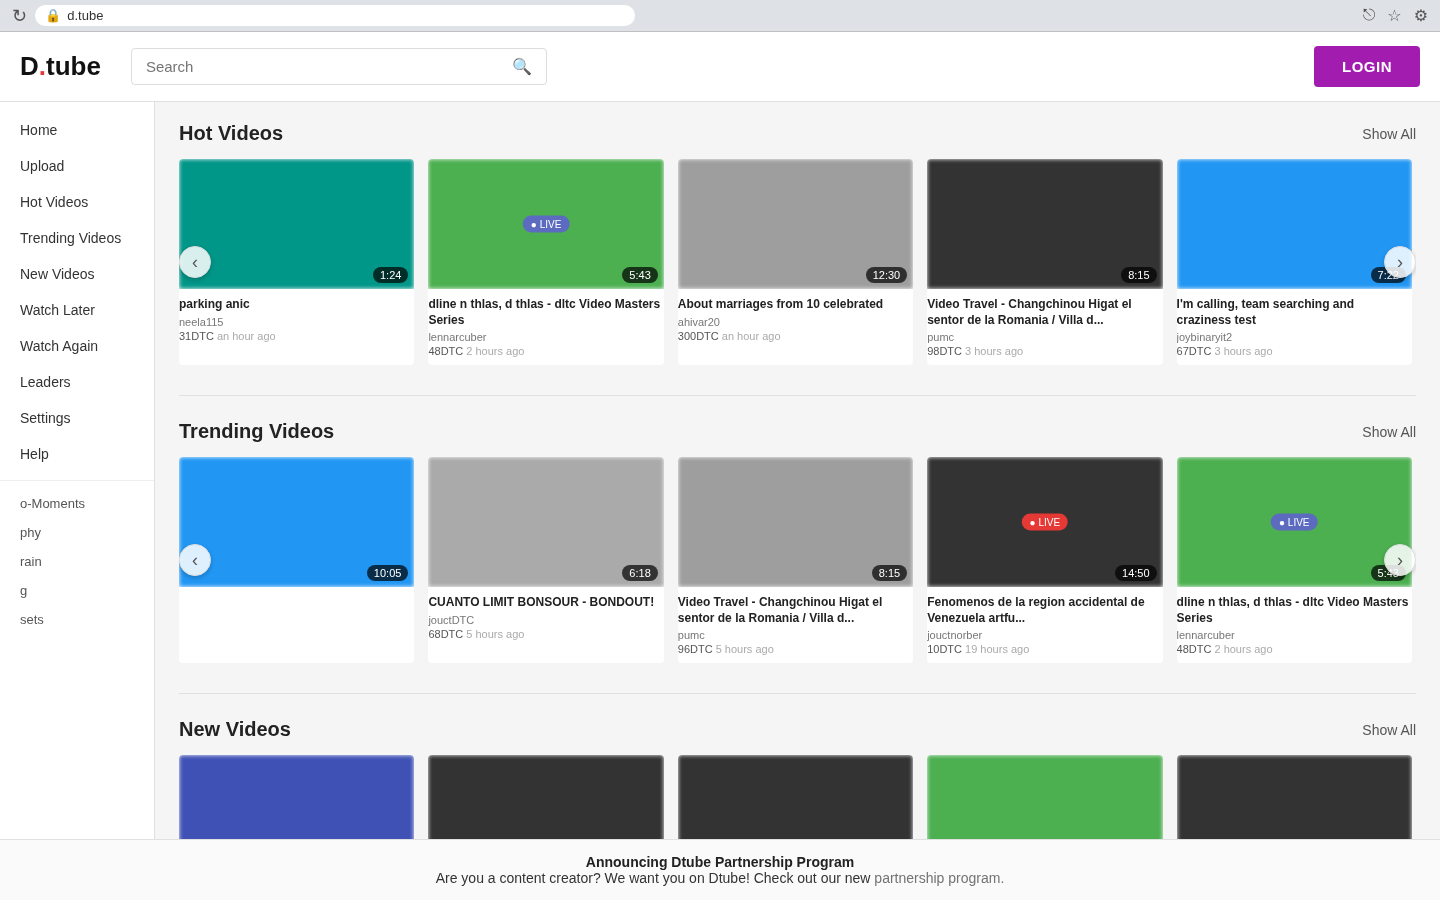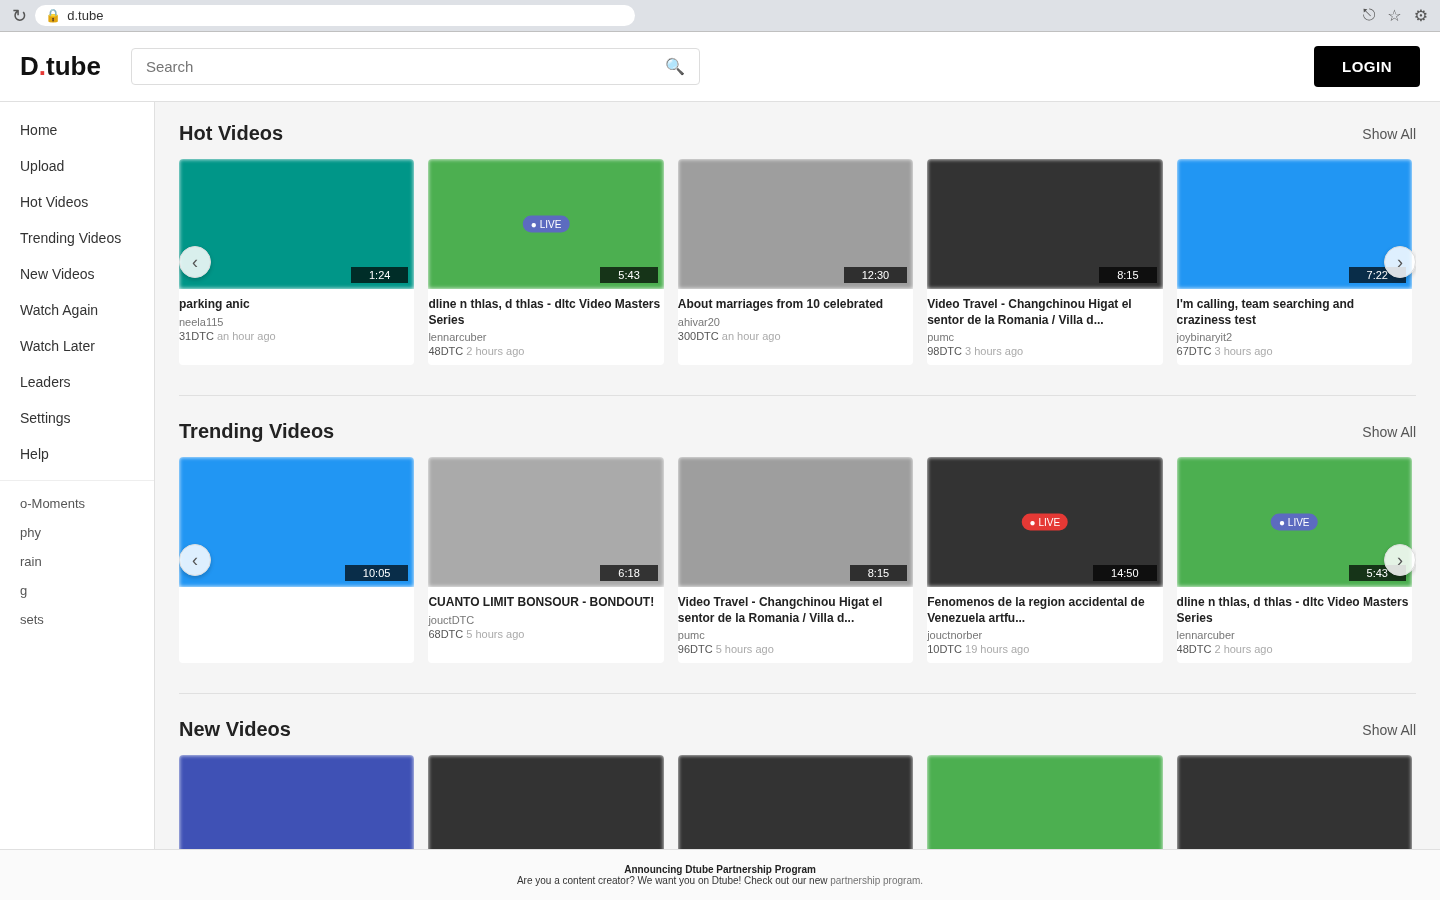--- a/index.html
+++ b/index.html
@@ -53,36 +53,36 @@
     .logo .dot { color: #e53935; }
     .logo .tube { color: #111; }
 
     .search-bar {
       display: flex;
       align-items: center;
       background: white;
       border: 1px solid #ddd;
       border-radius: 4px;
       padding: 8px 14px;
-      width: 569px;
+      width: 416px;
       gap: 8px;
     }
     .search-bar input {
       border: none;
       outline: none;
       font-size: 15px;
       color: #333;
       flex: 1;
       background: transparent;
     }
     .search-bar .search-icon { color: #999; font-size: 16px; }
 
     .login-btn {
       margin-left: auto;
-      background: #000000;
+      background: #a21caf;
       color: white;
       border: none;
       border-radius: 4px;
       padding: 12px 28px;
       font-size: 15px;
       font-weight: bold;
       cursor: pointer;
       letter-spacing: 0.5px;
     }
 
@@ -192,22 +192,22 @@
       position: relative;
       filter: blur(2px);
     }
     .thumb-overlay {
       position: absolute;
       bottom: 6px;
       right: 6px;
       background: rgba(0,0,0,0.7);
       color: white;
       font-size: 11px;
-      padding: 2px 18px;
-      border-radius: 0;
+      padding: 2px 7px;
+      border-radius: 8px;
     }
     .thumb-badge {
       position: absolute;
       top: 50%;
       left: 50%;
       transform: translate(-50%, -50%);
       background: #5c6bc0;
       color: white;
       font-size: 10px;
       padding: 3px 8px;
@@ -243,21 +243,21 @@
     
     .announce-banner {
       position: fixed;
       bottom: 0;
       left: 0;
       right: 0;
       background: #fafafa;
       border-top: 1px solid #e0e0e0;
       padding: 14px;
       text-align: center;
-      font-size: 10px;
+      font-size: 14px;
       color: #333;
       z-index: 200;
     }
     .announce-banner a { color: #737373; text-decoration: none; }
     .announce-banner strong { color: #222; }
   </style>
 </head>
 <body>
 
 <div class="browser-chrome">
@@ -287,22 +287,22 @@
 </div>
 
 <div class="app-body">
 
   <div class="sidebar">
     <div class="sidebar-item">Home</div>
     <div class="sidebar-item">Upload</div>
     <div class="sidebar-item">Hot Videos</div>
     <div class="sidebar-item">Trending Videos</div>
     <div class="sidebar-item">New Videos</div>
+    <div class="sidebar-item">Watch Later</div>
     <div class="sidebar-item">Watch Again</div>
-    <div class="sidebar-item">Watch Later</div>
     <div class="sidebar-item">Leaders</div>
     <div class="sidebar-item">Settings</div>
     <div class="sidebar-item">Help</div>
     <div class="sidebar-divider"></div>
     <div class="sidebar-tag">o-Moments</div>
     <div class="sidebar-tag">phy</div>
     <div class="sidebar-tag">rain</div>
     <div class="sidebar-tag">g</div>
     <div class="sidebar-tag">sets</div>
   </div>

